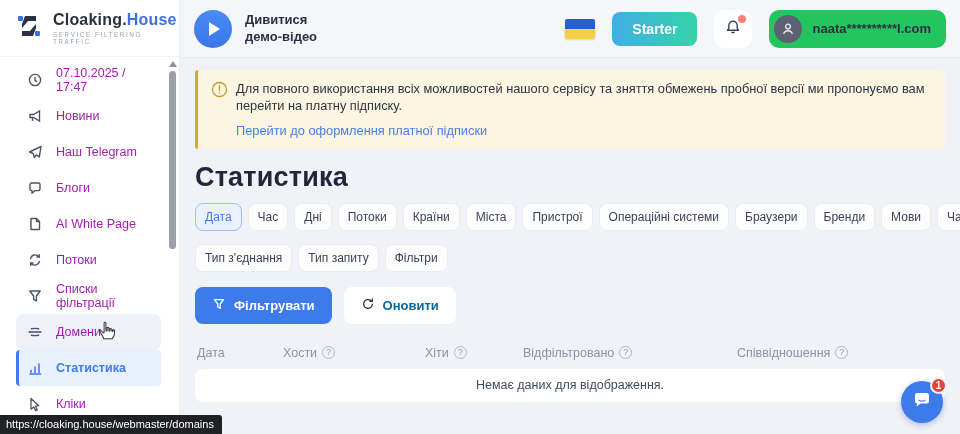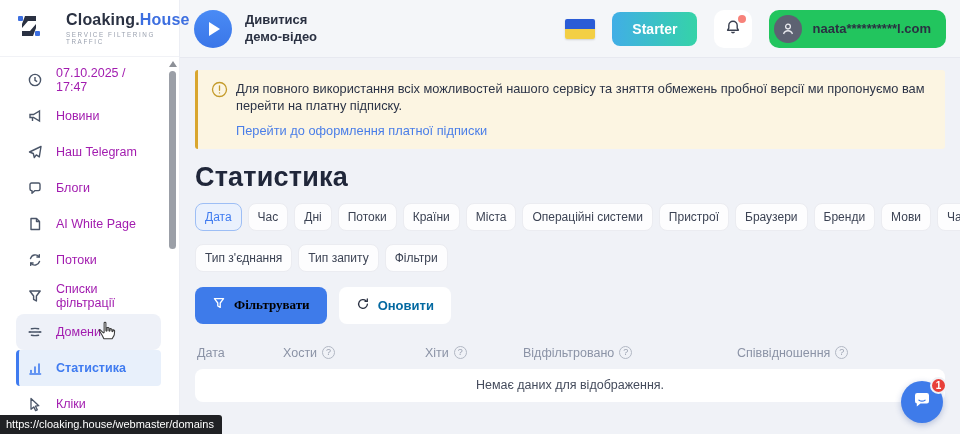--- a/index.html
+++ b/index.html
@@ -2,21 +2,21 @@
 <html><head>
 <meta charset="utf-8">
 <style>
   * { box-sizing: border-box; margin: 0; padding: 0; }
   html,body { width:960px; height:434px; overflow:hidden; }
   body { font-family: "Liberation Sans", "DejaVu Sans", sans-serif; background:#f0f2f7; }
   .app { position:relative; width:960px; height:434px; display:flex; }
 
   
   .sidebar { width:180px; min-width:180px; background:#ffffff; position:relative; border-right:1px solid #eceef4; }
-  .logo-area { height:57px; display:flex; align-items:center; gap:24px; padding:0 8px 0 16px; border-bottom:1px solid #f1f2f6; }
+  .logo-area { height:57px; display:flex; align-items:center; gap:11px; padding:0 8px 0 16px; border-bottom:1px solid #f1f2f6; }
   .logo-text .brand { font-size:16px; font-weight:700; color:#2a3142; letter-spacing:.2px; }
   .logo-text .brand .hl { color:#3d6fe0; }
   .logo-text .tagline { font-size:6.3px; color:#9aa1af; letter-spacing:1.6px; margin-top:2px; }
   .menu { padding-top:5px; }
   .menu-item { height:36px; display:flex; align-items:center; gap:13px; margin:0 18px 0 16px;
                padding:0 4px 0 10px; font-size:12.5px; color:#a21caf; border-radius:8px; cursor:pointer; }
   .menu-item .mi-icon { width:17px; height:17px; display:grid; place-items:center; flex:none; }
   .menu-item svg { stroke:#4a5568; }
   .menu-item.hovered { background:#eef1f8; }
   .menu-item.active { background:#e8f0fb; border-left:3px solid #3f7bf0; border-radius:4px; padding-left:7px;
@@ -54,21 +54,21 @@
   .banner-link { display:inline-block; margin-top:8px; font-size:12.8px; color:#4a7ee8; text-decoration:none; cursor:pointer; }
   .page-title { margin-top:13px; font-size:27px; font-weight:800; color:#20273a; letter-spacing:.2px; }
   .tabs-row { display:flex; gap:6px; margin-top:10px; flex-wrap:nowrap; }
   .tabs-row + .tabs-row { margin-top:13px; }
   .tab { background:#fdfdfe; border:1px solid #ebecf1; border-radius:8px; padding:6px 9px; font-size:12px; color:#3c4354;
          cursor:pointer; font-family:inherit; white-space:nowrap; }
   .tab.active { background:#eaf1fd; border-color:#9dbef5; color:#3f7bf0; }
   .actions-row { display:flex; gap:12px; margin-top:15px; }
   .btn { display:flex; align-items:center; gap:8px; height:37px; border:none; border-radius:8px; padding:0 17px;
          font-size:13px; font-weight:600; cursor:pointer; font-family:inherit; }
-  .btn-filter { background:#3e7bea; color:#000000;font-family:Liberation Serif, serif; }
+  .btn-filter { background:#3e7bea; color:#ffffff; }
   .btn-refresh { background:#fff; color:#0369a1; }
   .table-head { display:grid; grid-template-columns:86px 142px 98px 214px 1fr; margin-top:22px; padding:0 2px;
                 color:#8b93a6; font-size:12.5px; }
   .th { display:flex; align-items:center; gap:5px; }
   .help-icon { width:13px; height:13px; border:1px solid #b2b8c4; border-radius:50%; color:#9aa1b0; font-size:9px;
                display:grid; place-items:center; line-height:1; cursor:pointer; }
   .help-icon::after { content:"?"; }
   .empty-row { margin-top:9px; background:#fff; border-radius:8px; height:33px; display:grid; place-items:center;
                font-size:12.5px; color:#444b5c; }
 
@@ -259,22 +259,22 @@
 
       <h1 class="page-title">Статистика</h1>
 
       <div class="tabs-row">
         <button class="tab active">Дата</button>
         <button class="tab">Час</button>
         <button class="tab">Дні</button>
         <button class="tab">Потоки</button>
         <button class="tab">Країни</button>
         <button class="tab">Міста</button>
+        <button class="tab">Пристрої</button>
         <button class="tab">Операційні системи</button>
-        <button class="tab">Пристрої</button>
         <button class="tab">Браузери</button>
         <button class="tab">Бренди</button>
         <button class="tab">Мови</button>
         <button class="tab">Часовий пояс</button>
       </div>
       <div class="tabs-row">
         <button class="tab">Тип з'єднання</button>
         <button class="tab">Тип запиту</button>
         <button class="tab">Фільтри</button>
       </div>

